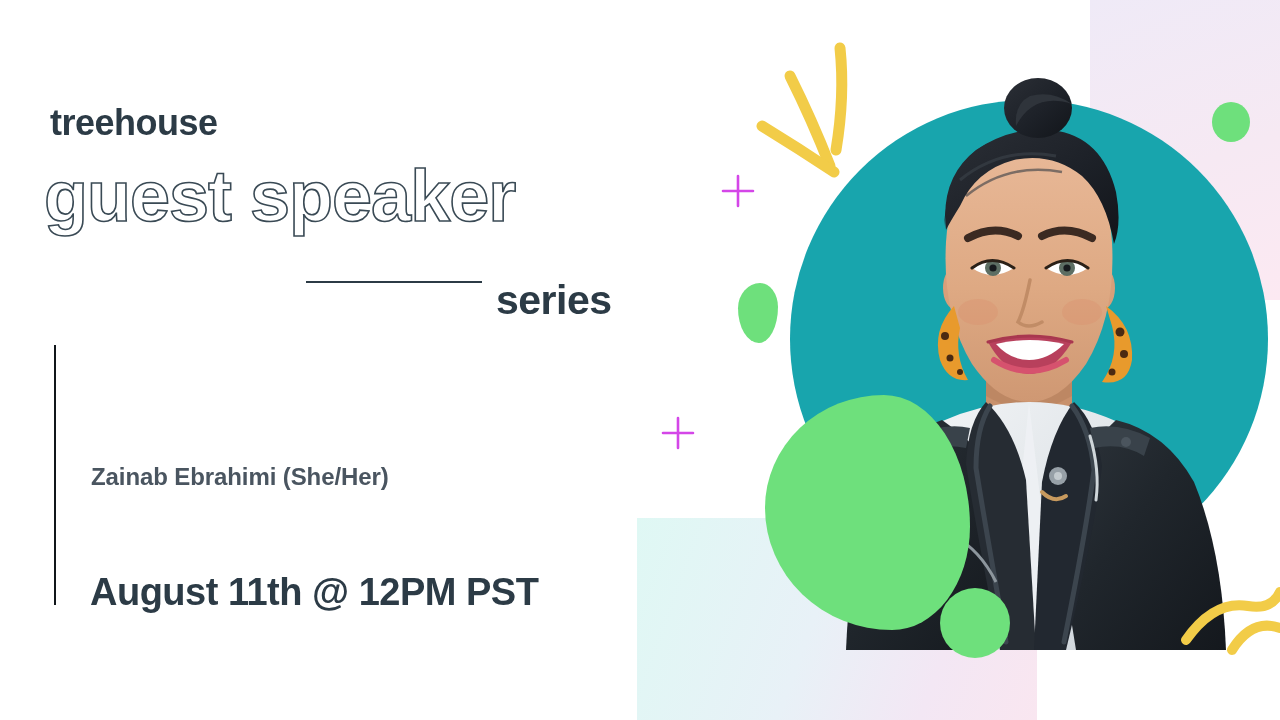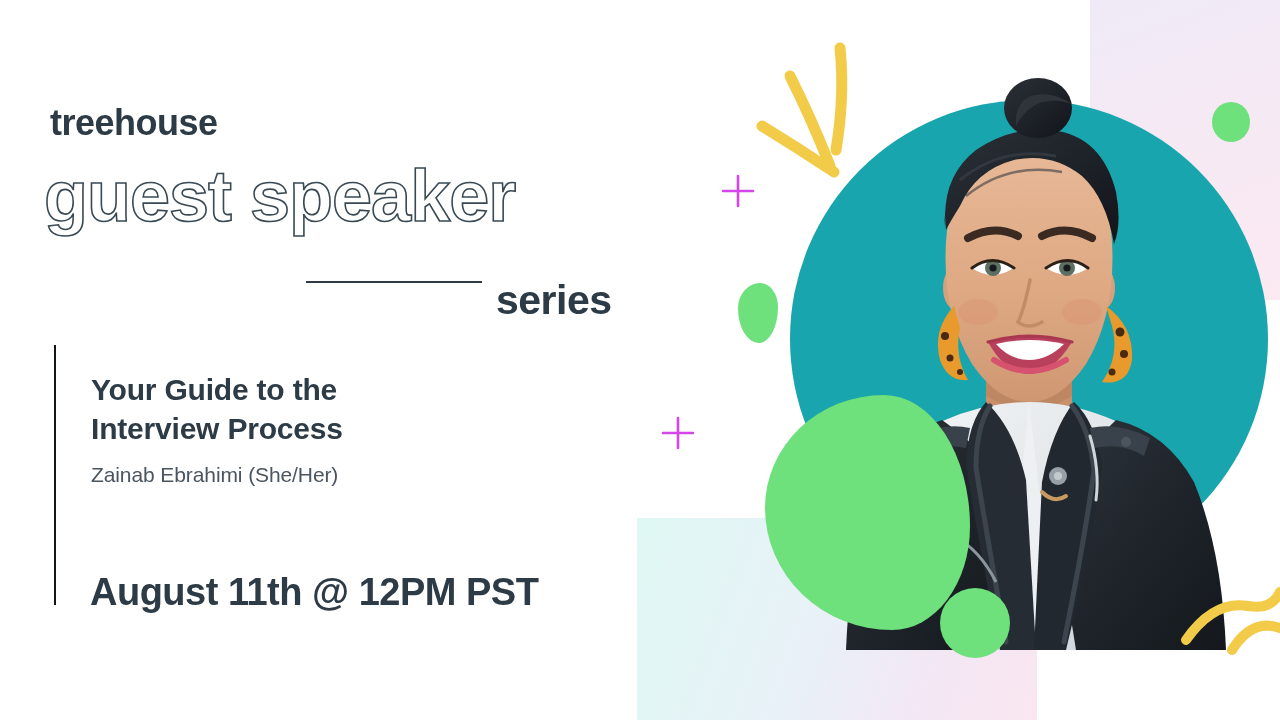--- a/index.html
+++ b/index.html
@@ -143,22 +143,22 @@
     font-size: 30px;
     font-weight: 700;
     line-height: 1.3;
     color: #2c3b46;
     letter-spacing: -0.2px;
   }
   .speaker-lines {
     position: absolute;
     left: 91px; top: 460px;
     width: 520px;
-    font-size: 21px;
-    font-weight: 400;
+    font-size: 24px;
+    font-weight: 700;
     line-height: 1.42;
     color: #4a5560;
     letter-spacing: -0.1px;
   }
   .date-line {
     position: absolute;
     left: 90px; top: 537px;
     font-size: 38px;
     font-weight: 700;
     color: #2c3b46;
@@ -313,24 +313,20 @@
 
   <div class="brand">treehouse</div>
 
   <div class="headline-outline">guest speaker</div>
 
   <div class="series-rule"></div>
   <div class="series-word">series</div>
 
   <div class="vrule"></div>
 
-  <div class="talk-title">
-    <div>Your Guide to the</div>
-    <div>Interview Process</div>
-  </div>
 
   <div class="speaker-lines">
     <div>Zainab Ebrahimi (She/Her)</div>
   </div>
 
   <div class="date-line">August 11th @ 12PM PST</div>
 
 </div>
 
 </body></html>

